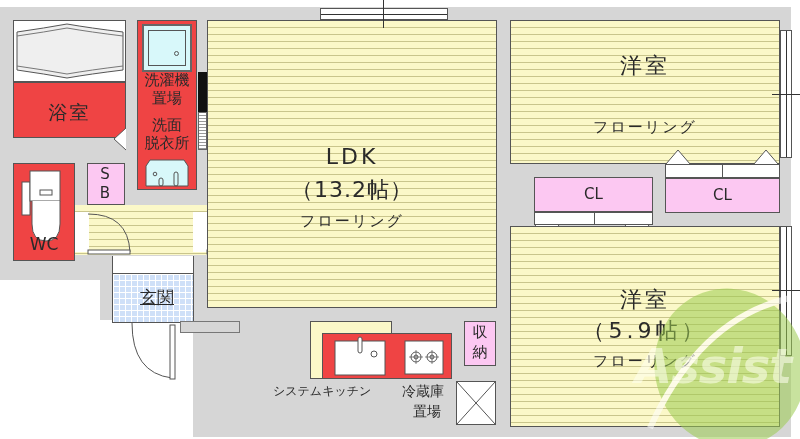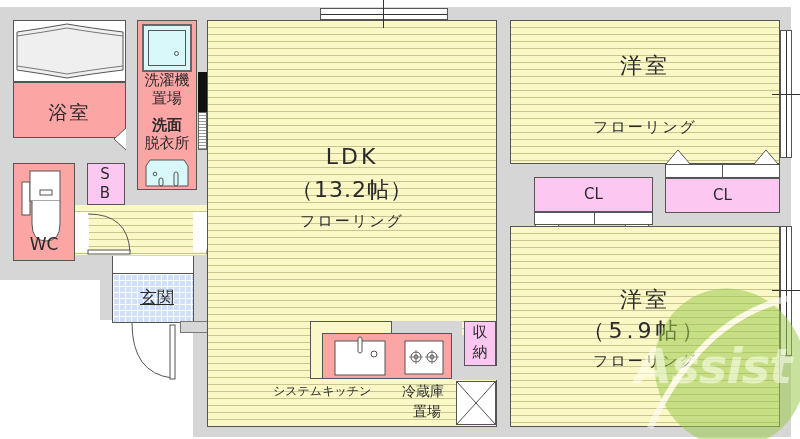--- a/index.html
+++ b/index.html
@@ -1,20 +1,20 @@
 <!DOCTYPE html>
 <html><head>
 <meta charset="utf-8">
 <style>
   html,body{margin:0;padding:0;background:#ffffff;}
   body{width:800px;height:439px;position:relative;overflow:hidden;font-family:"DejaVu Sans","Liberation Sans",sans-serif;color:#222;}
   .abs{position:absolute;box-sizing:border-box;}
   .wall{background:#d6d6d6;}
   .floor{background-color:#fbf8c8;background-image:repeating-linear-gradient(to bottom,#fbf8c8 0px,#fbf8c8 6px,#c9c58c 6px,#c9c58c 7px);border:1px solid #555;}
-  .wet{background:#fca5a5;border:1px solid #555;padding-left:32px;}
+  .wet{background:#ef4444;border:1px solid #555;padding-left:32px;}
   .pink{background:#fcc8f2;border:1px solid #555;}
   .tile{background-color:#cfe0f8;background-image:linear-gradient(#ffffff 1px,transparent 1px),linear-gradient(90deg,#ffffff 1px,transparent 1px);background-size:6px 6px;border:1px solid #555;}
   .white{background:#ffffff;border:1px solid #555;}
   .lbl{position:absolute;text-align:center;white-space:nowrap;color:#2a2a2a;}
   .big{font-size:22px;letter-spacing:3px;}
   .mid{font-size:19px;letter-spacing:2px;}
   .sm{font-size:15px;letter-spacing:2px;}
   svg{position:absolute;overflow:visible;}
 </style>
 </head>
@@ -38,21 +38,21 @@
   <path d="M12 0 L0 11 L12 22" fill="#fff" stroke="#555"></path>
 </svg>
 
 <div class="abs wet" style="left:137px;top:20px;width:60px;height:170px;">
   <div class="abs" style="left:4px;top:3px;width:50px;height:48px;border:2px solid #666;background:#d8f8fa;">
     <div class="abs" style="left:4px;top:4px;width:38px;height:36px;border:1px solid #555;"></div>
     <div class="abs" style="left:30px;top:25px;width:5px;height:5px;border:1px solid #555;border-radius:50%;"></div>
   </div>
   <div class="lbl sm" style="left:0;right:0;top:50px;letter-spacing:0;">洗濯機</div>
   <div class="lbl sm" style="left:0;right:0;top:68px;letter-spacing:0;">置場</div>
-  <div class="lbl sm" style="left:0;right:0;top:95px;letter-spacing:0;font-weight:bold;">洗面</div>
+  <div class="lbl sm" style="left:0;right:0;top:95px;letter-spacing:0;">洗面</div>
   <div class="lbl sm" style="left:0;right:0;top:113px;letter-spacing:0;">脱衣所</div>
   <svg style="left:6px;top:135px;" width="46" height="32">
     <path d="M6 4 L40 4 L44 10 L44 30 L2 30 L2 10 Z" fill="#d8f8fa" stroke="#555"></path>
     <circle cx="11" cy="18" r="1.8" fill="none" stroke="#555"></circle>
     <rect x="15" y="22" width="4" height="8" rx="2" fill="none" stroke="#555"></rect>
     <rect x="30" y="16" width="4" height="14" rx="2" fill="none" stroke="#555"></rect>
   </svg>
 </div>
 <div class="abs" style="left:198px;top:72px;width:9px;height:40px;background:#111;"></div>
 <div class="abs" style="left:198px;top:112px;width:9px;height:38px;background:repeating-linear-gradient(#fff 0 2px,#999 2px 3px);border:1px solid #666;"></div>
@@ -87,21 +87,21 @@
 <div class="abs" style="left:112px;top:256px;width:82px;height:17px;background:#fff;border-left:1px solid #555;border-right:1px solid #555;"></div>
 <div class="abs tile" style="left:112px;top:273px;width:82px;height:50px;">
   <div class="lbl mid" style="left:8px;right:0;top:12px;font-size:17px;letter-spacing:0;text-decoration:underline;">玄関</div>
 </div>
 <div class="abs wall" style="left:180px;top:321px;width:60px;height:12px;border:1px solid #777;"></div>
 <svg style="left:130px;top:323px;" width="45" height="60">
   <path d="M2 0 Q2 50 42 55" fill="none" stroke="#555"></path>
   <rect x="40" y="2" width="5" height="54" fill="#fff" stroke="#555"></rect>
 </svg>
 
-<div class="abs floor" style="left:207px;top:20px;width:290px;height:407px;">
+<div class="abs floor" style="left:207px;top:20px;width:290px;height:288px;">
   <div class="lbl big" style="left:0;right:0;top:123px;">LDK</div>
   <div class="lbl big" style="left:0;right:0;top:154px;letter-spacing:1px;">（13.2帖）</div>
   <div class="lbl sm" style="left:0;right:0;top:191px;">フローリング</div>
 </div>
 <div class="abs" style="left:320px;top:8px;width:128px;height:12px;background:#fff;border:1px solid #555;">
   <div class="abs" style="left:0;right:0;top:5px;height:1px;background:#333;"></div>
 </div>
 <div class="abs" style="left:383px;top:0;width:1px;height:28px;background:#333;"></div>
 
 <div class="abs" style="left:310px;top:321px;width:82px;height:58px;background:#fbf8c8;border:1px solid #555;"></div>

